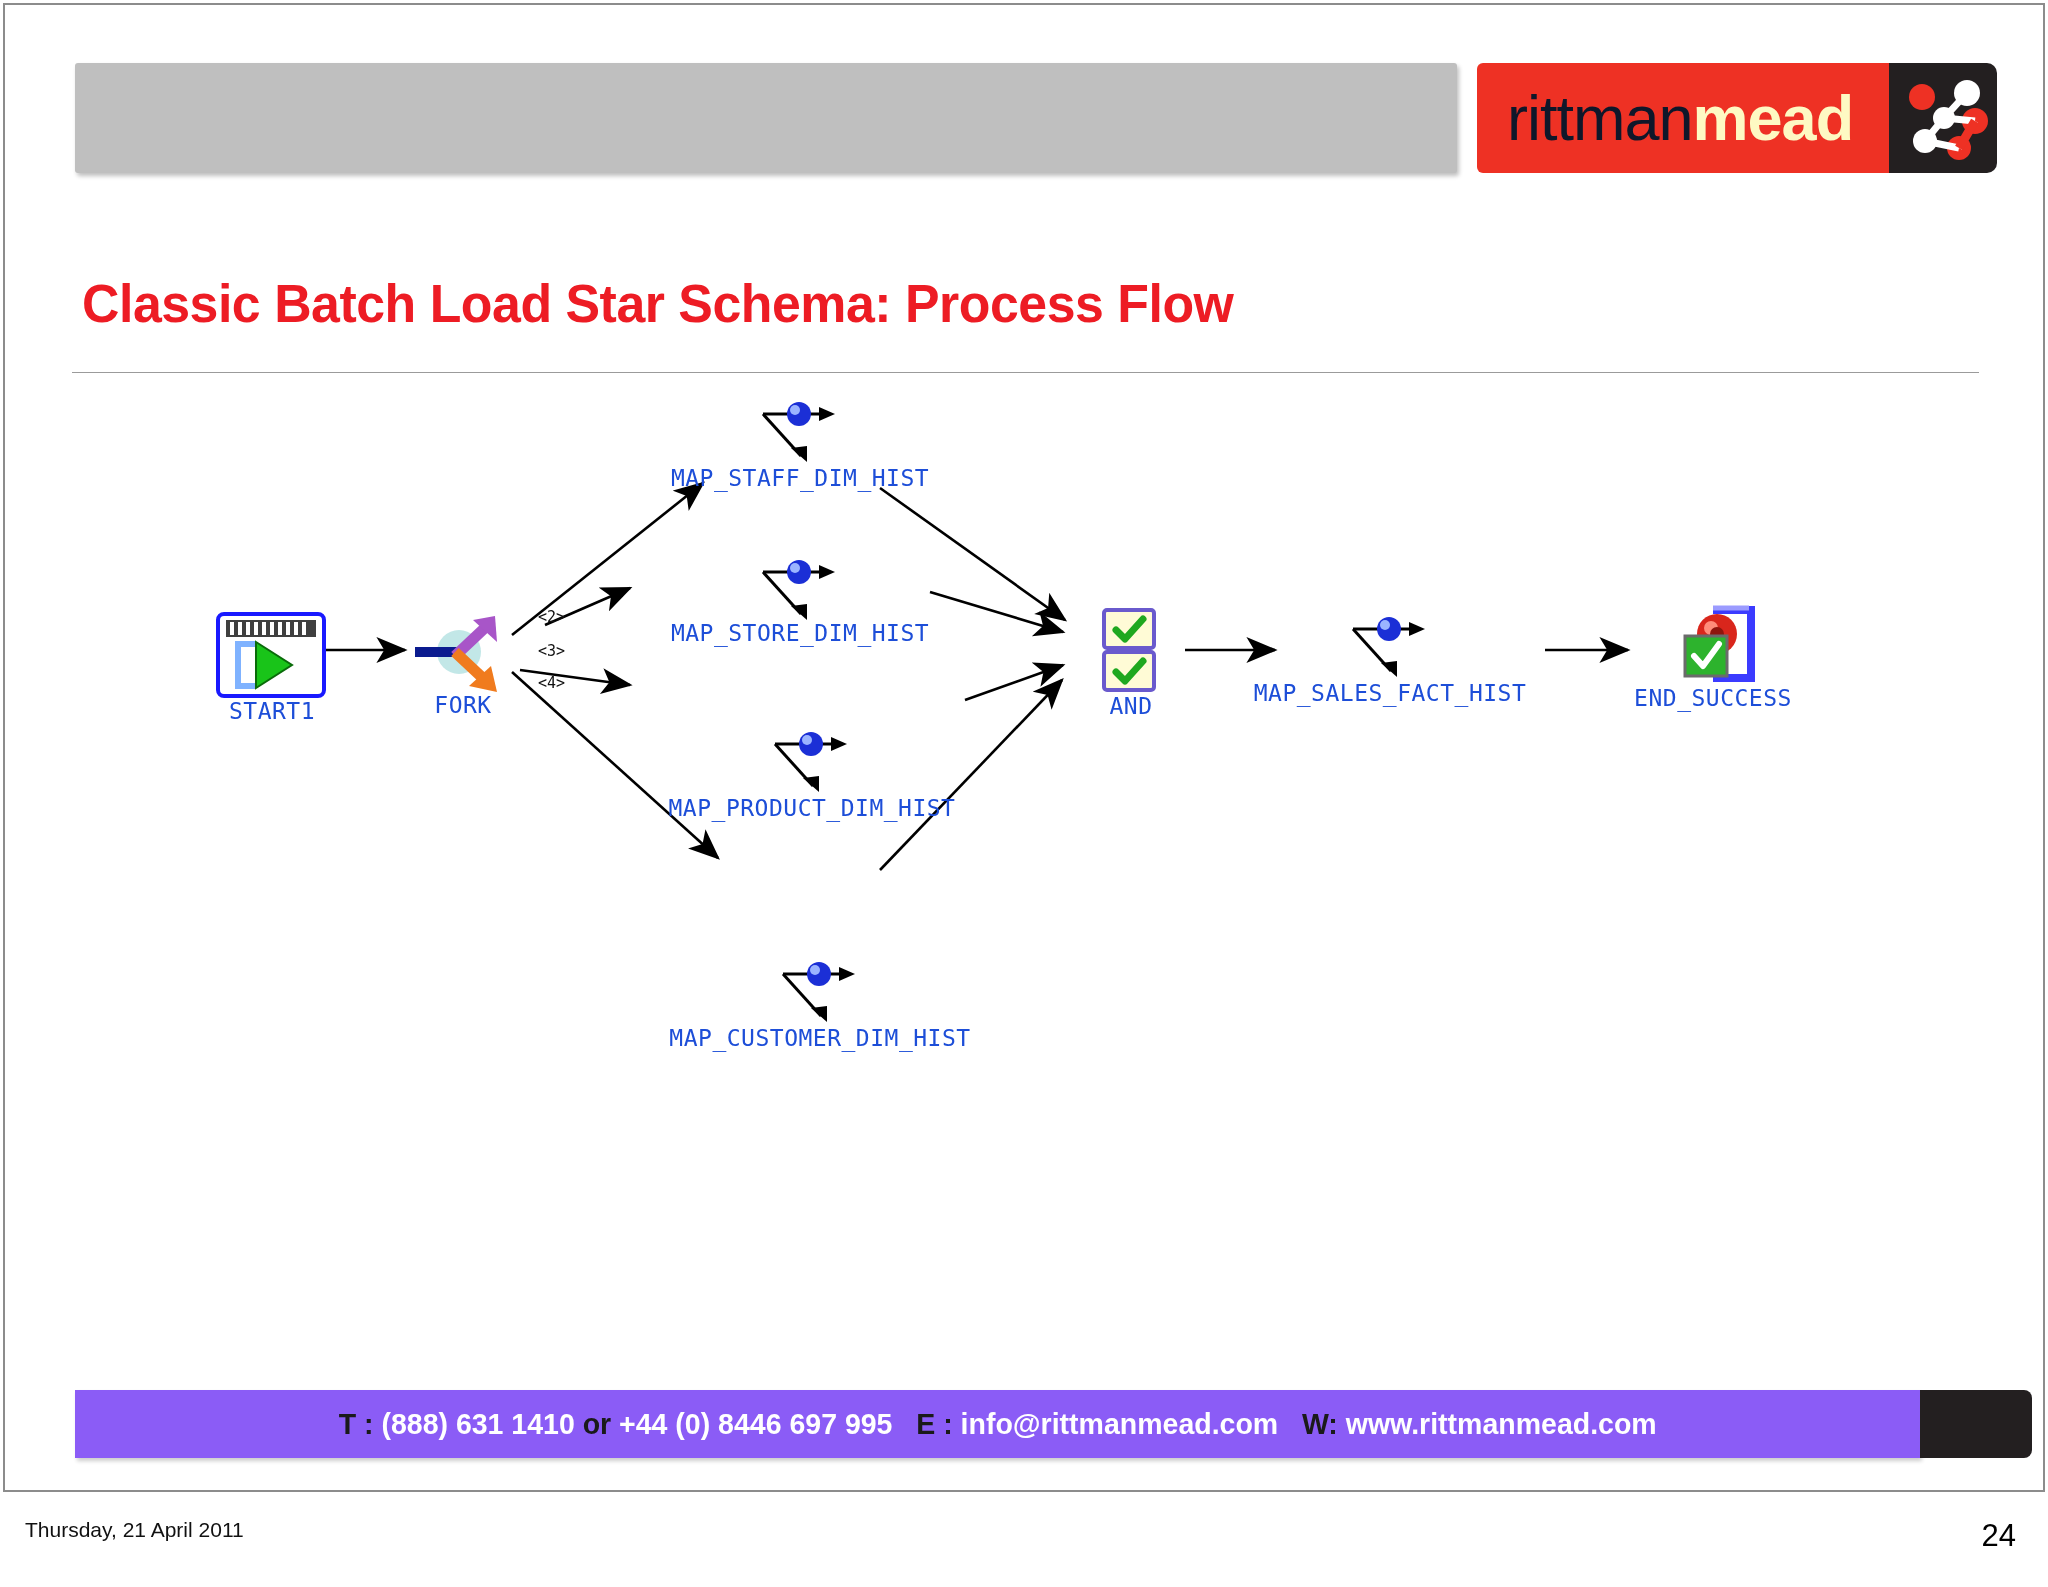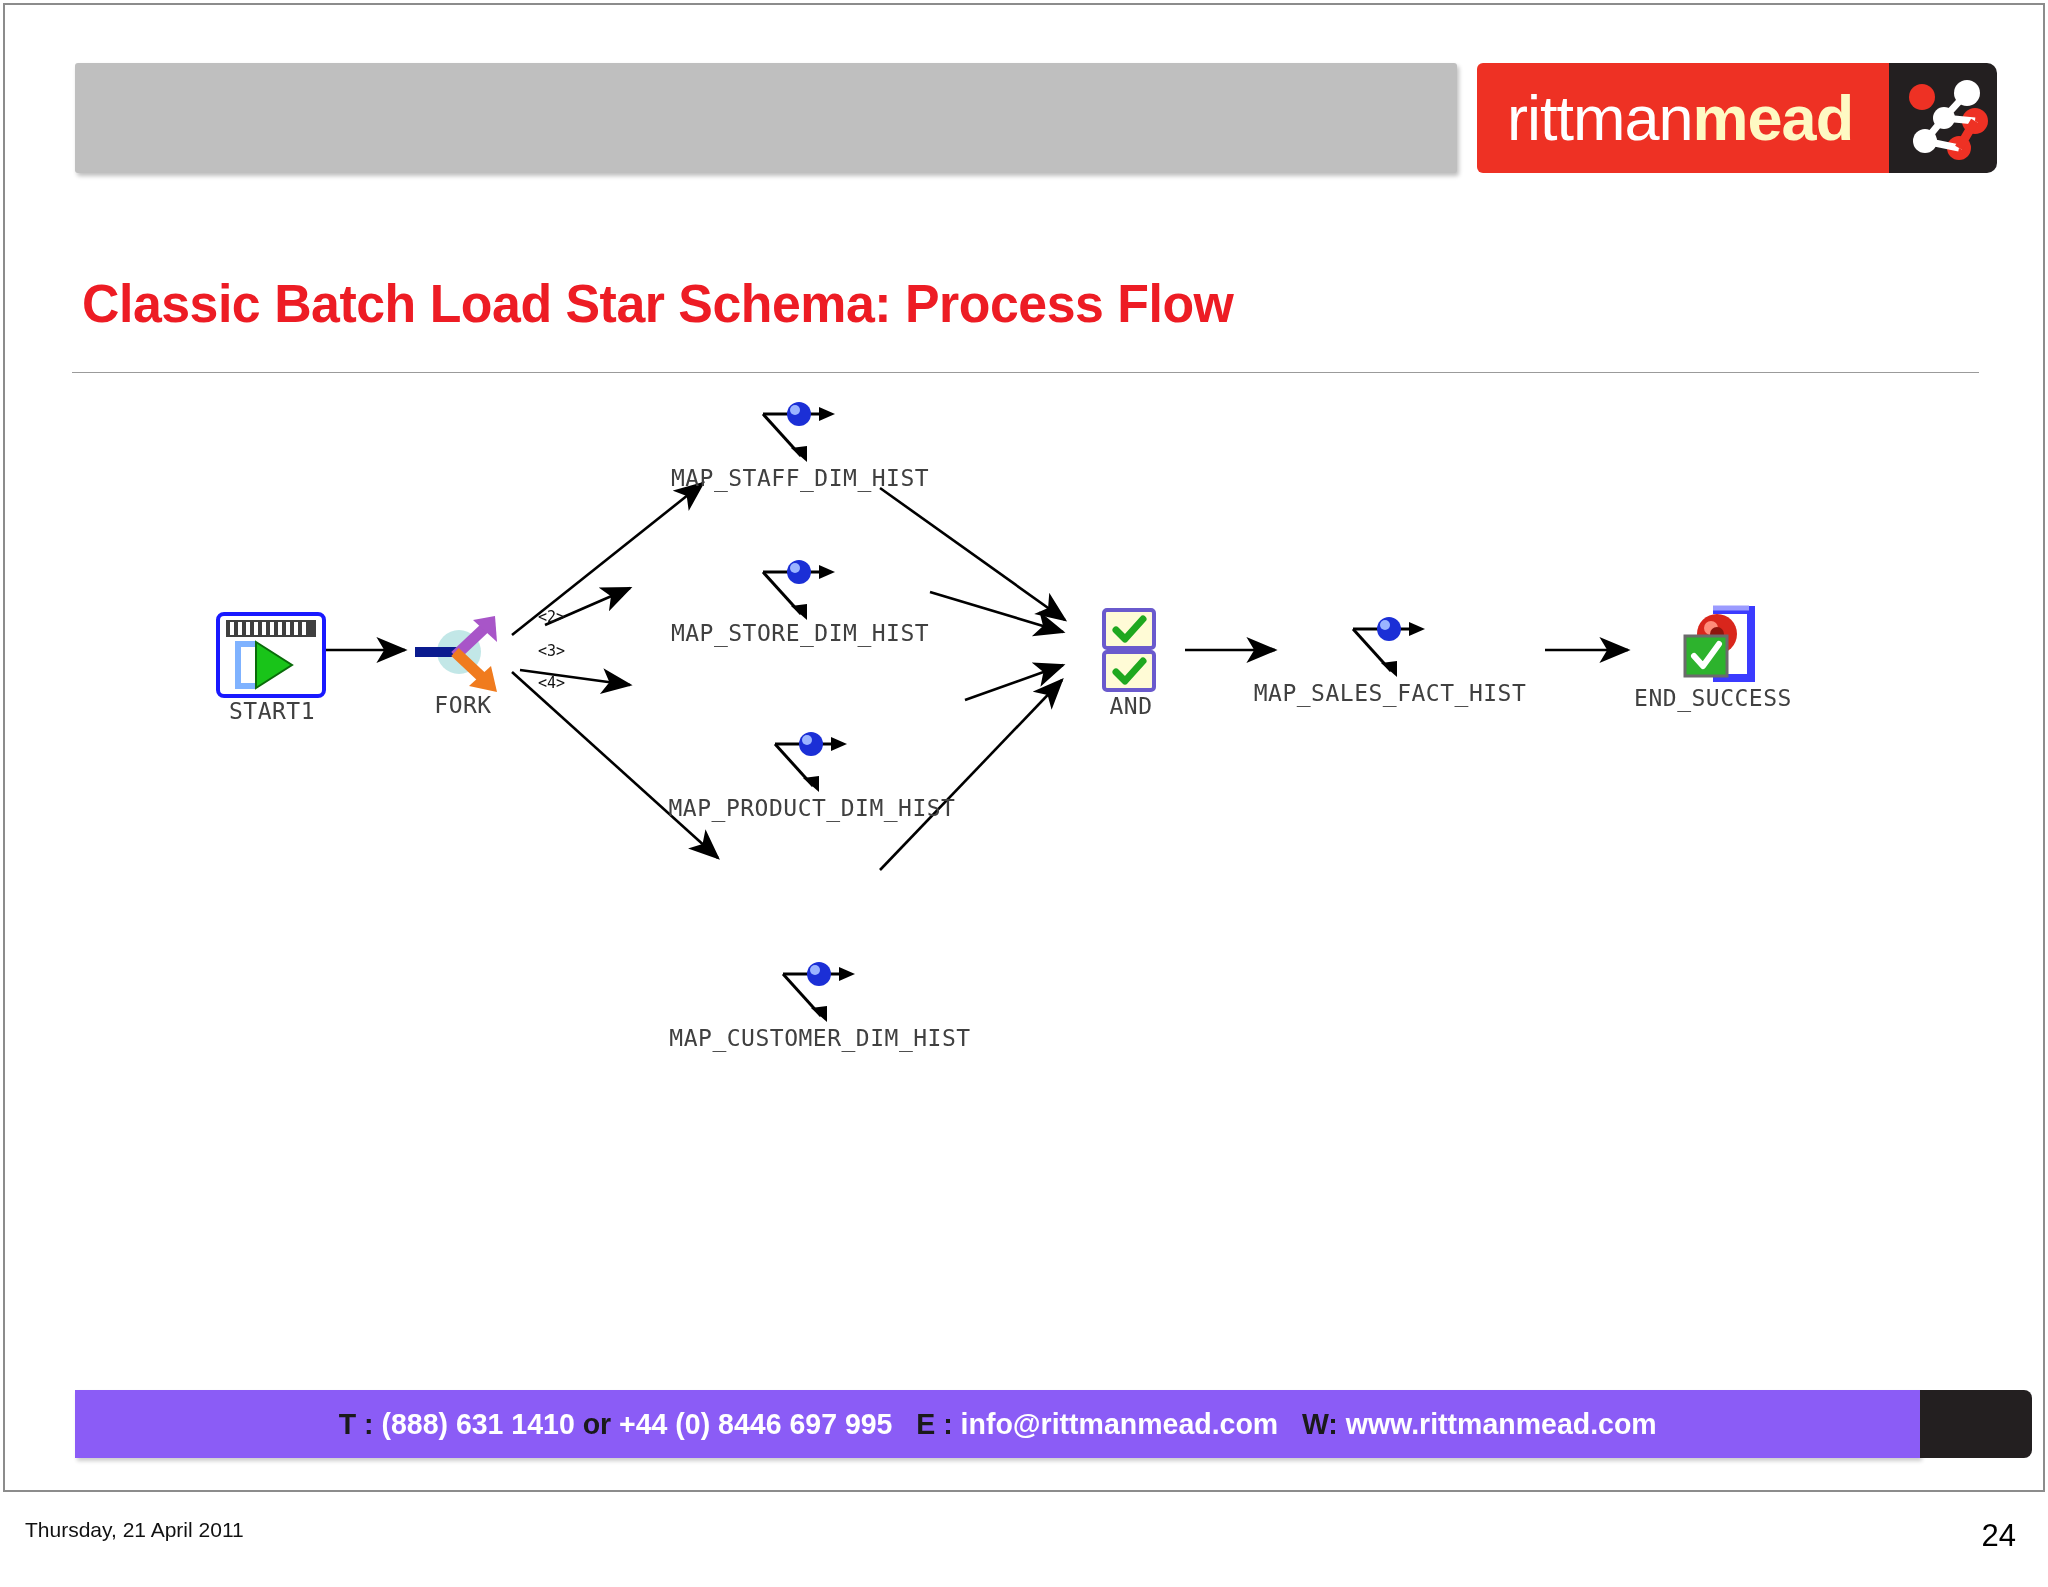--- a/index.html
+++ b/index.html
@@ -47,21 +47,21 @@
     border-radius: 6px 0 0 6px;
     display: flex;
     align-items: center;
     padding-left: 30px;
   }
   #logo-red .word {
     font-size: 63px;
     letter-spacing: -1px;
     line-height: 1;
   }
-  #logo-ritt { color: #ffffff; font-weight: 400; }
+  #logo-ritt { color: #0f172a; font-weight: 400; }
   #logo-mead { color: #fef9c3; font-weight: 700; }
   #logo-black {
     position: absolute;
     left: 412px; top: 0;
     width: 108px; height: 110px;
     background: #231f20;
     border-radius: 0 10px 10px 0;
   }
   #logo-tagline {
     position: absolute;
@@ -95,21 +95,21 @@
 
   
   #diagram {
     position: absolute;
     left: 0; top: 380px;
     width: 2048px; height: 950px;
   }
   #diagram svg { display: block; }
   .node-label {
     position: absolute;
-    color: #404040;
+    color: #1d4ed8;
     font-family: "DejaVu Sans Mono", monospace;
     font-size: 23px;
     letter-spacing: 0.5px;
     white-space: nowrap;
     transform: translateX(-50%);
   }
   .edge-label {
     position: absolute;
     color: #111111;
     font-family: "DejaVu Sans Mono", monospace;

